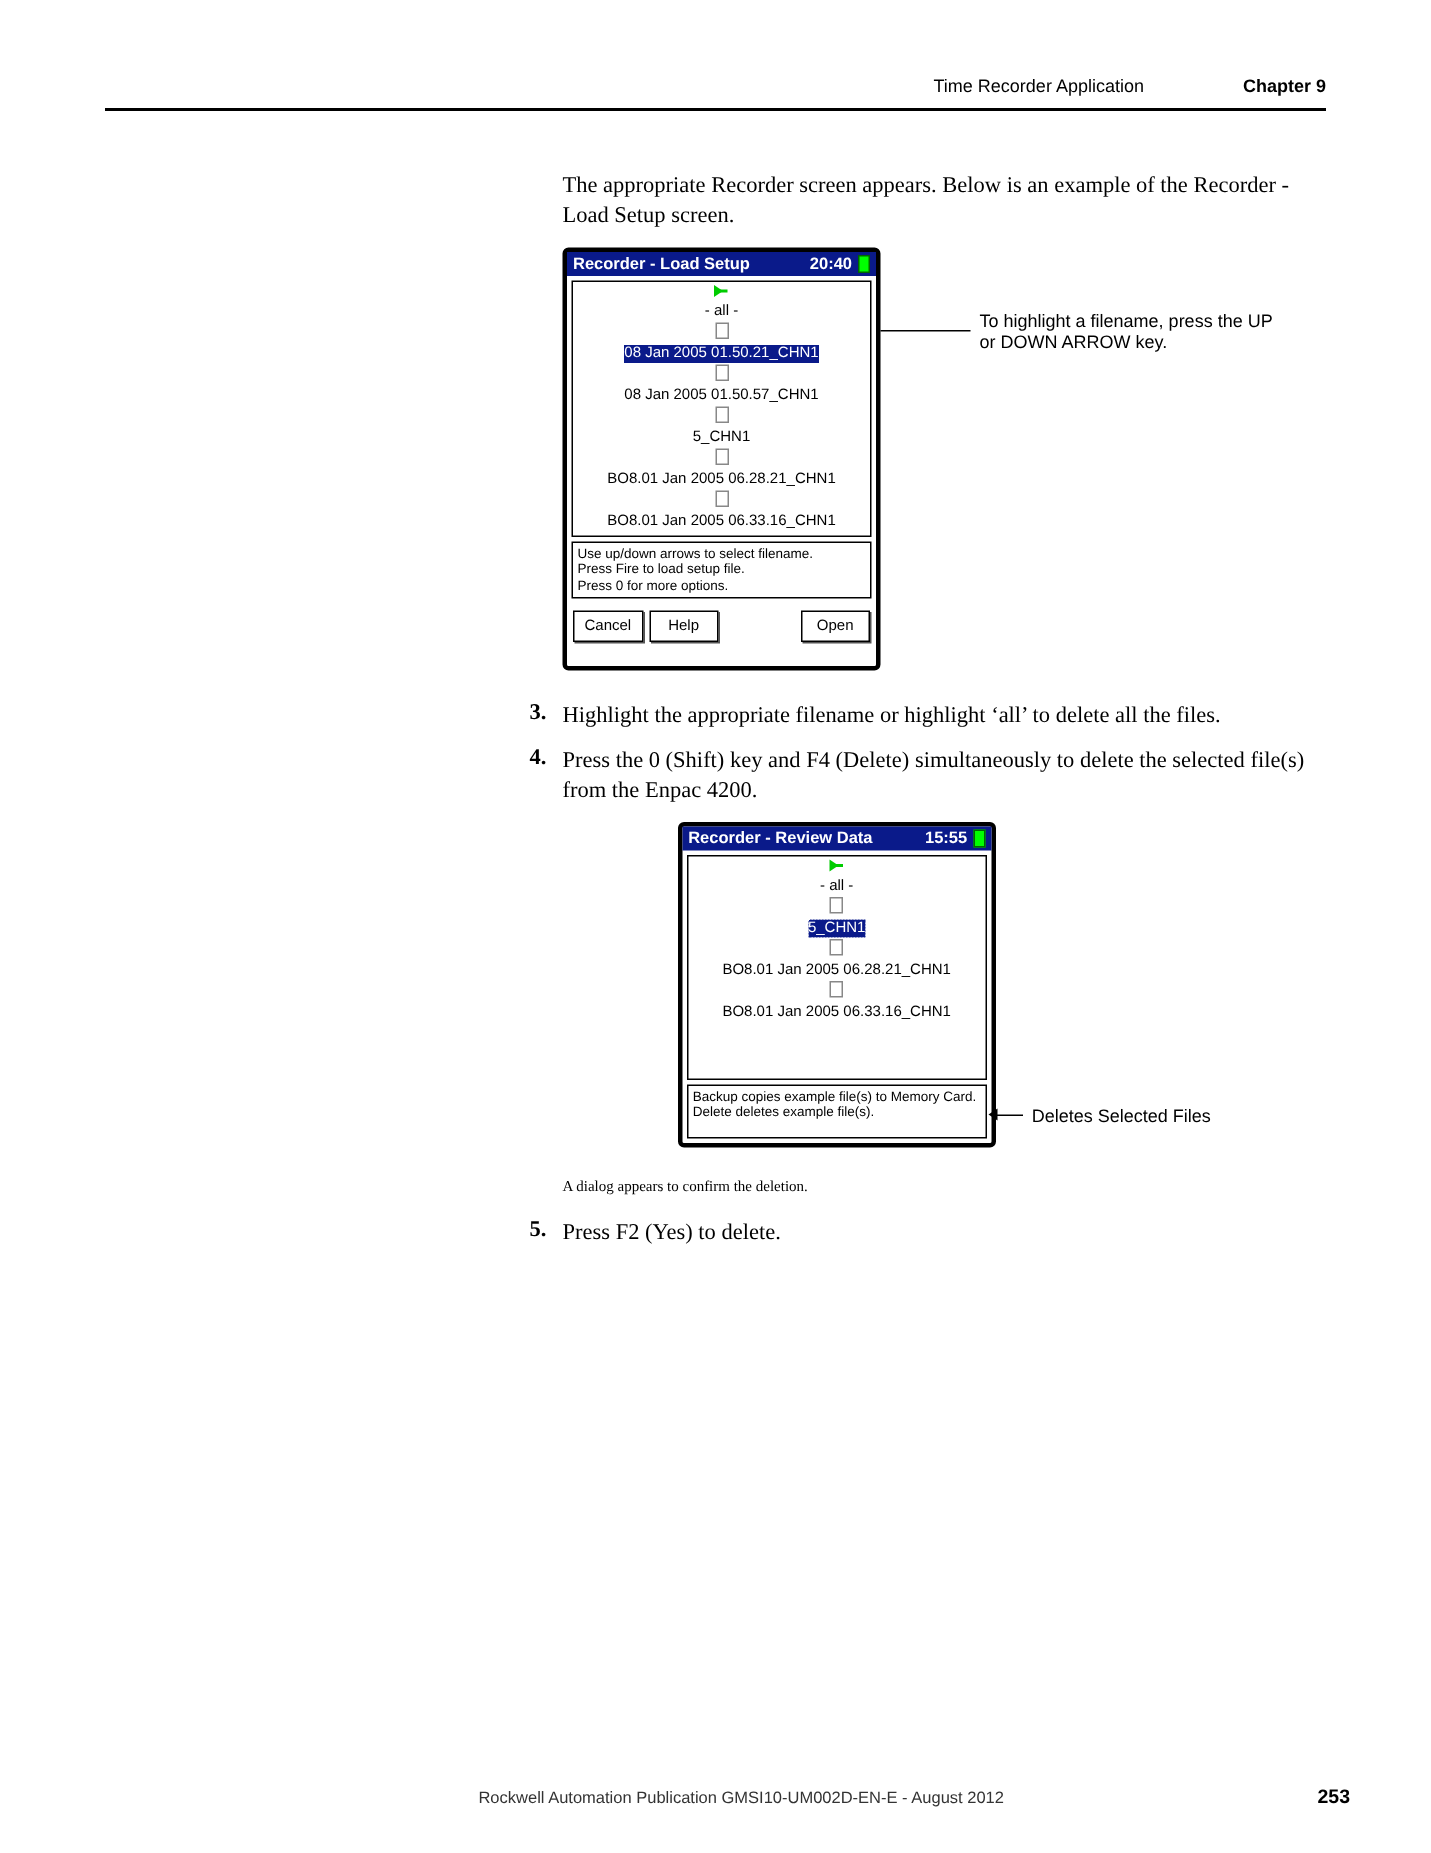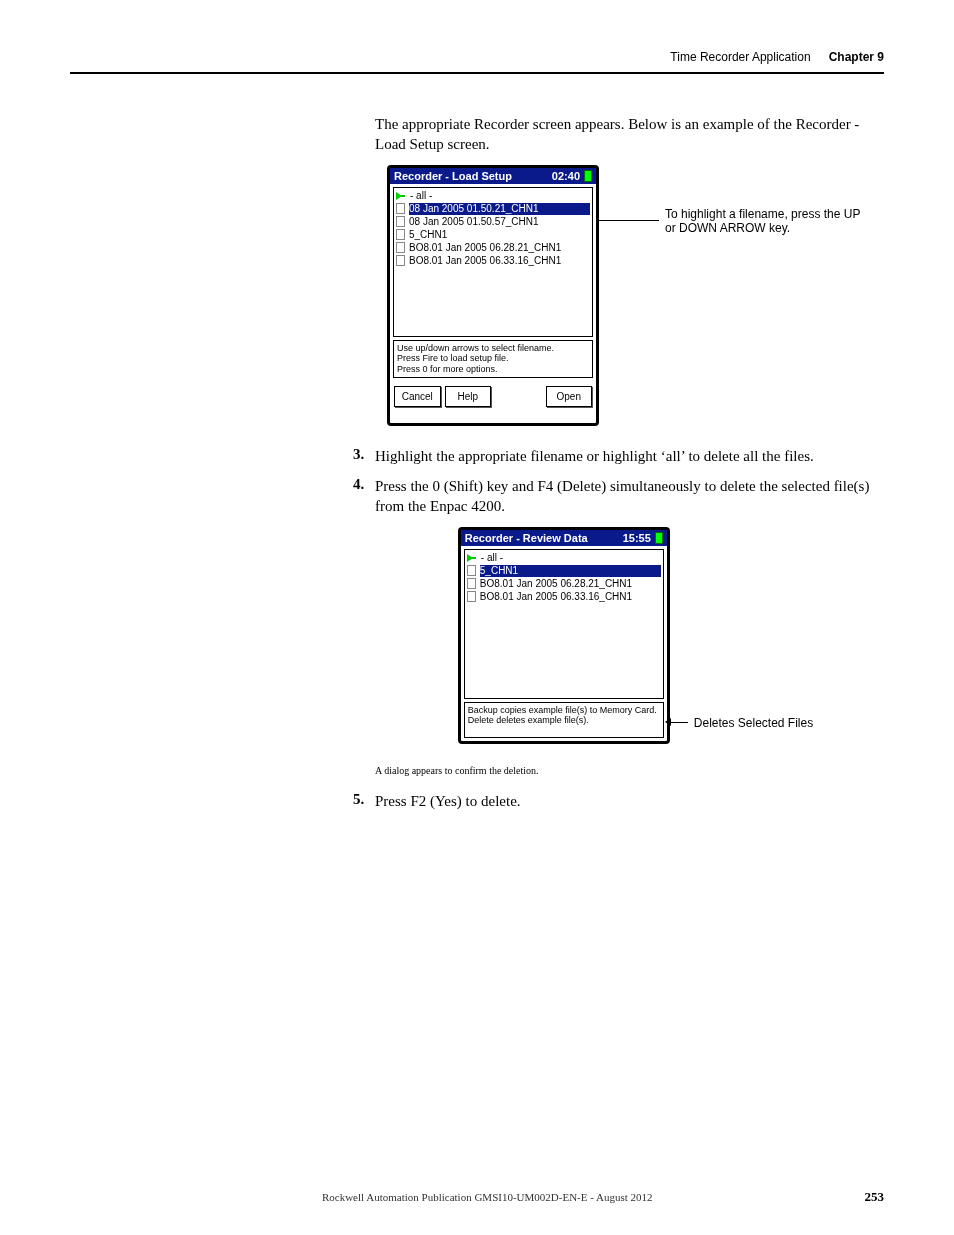--- a/index.html
+++ b/index.html
@@ -18,20 +18,21 @@
   }
   .header {
     display: flex;
     justify-content: flex-end;
     align-items: baseline;
     font-family: Arial, Helvetica, sans-serif;
     font-size: 12px;
     padding-bottom: 8px;
     border-bottom: 2px solid #000;
     margin-bottom: 40px;
+    gap: 48px;
   }
   .header .app-title {
     font-weight: normal;
     margin-right: 18px;
   }
   .header .chapter {
     font-weight: bold;
   }
   .body-col {
     margin-left: 305px;
@@ -47,21 +48,20 @@
     margin: 6px 0 20px 0;
   }
   .device {
     width: 212px;
     border: 3px solid #000;
     border-radius: 4px;
     background: #fff;
     font-family: "MS Sans Serif", Tahoma, Arial, sans-serif;
     font-size: 10px;
     box-sizing: border-box;
-    margin-left: 12px;
   }
   .titlebar {
     background: #0a1a8a;
     color: #fff;
     font-weight: bold;
     font-size: 11px;
     padding: 2px 4px;
     display: flex;
     justify-content: space-between;
     align-items: center;
@@ -83,20 +83,21 @@
     padding: 2px;
     min-height: 150px;
     box-sizing: border-box;
   }
   .file-line {
     display: flex;
     align-items: center;
     gap: 4px;
     padding: 0 0 1px 0;
     line-height: 12px;
+    flex-direction: column;
   }
   .arrow-icon {
     width: 10px;
     height: 8px;
     position: relative;
   }
   .arrow-icon::before {
     content: "";
     position: absolute;
     left: 0; top: 0;
@@ -183,25 +184,25 @@
   }
   .sub-para {
     font-size: 10px;
     line-height: 1.35;
     margin: 18px 0 10px 0;
   }
   .footer {
     position: absolute;
     bottom: 30px;
     left: 70px;
-    right: 70px;
+    right: 54px;
     display: flex;
     justify-content: space-between;
     align-items: baseline;
-    font-family: Liberation Serif, serif;
+    font-family: Liberation Sans, sans-serif;
     font-size: 11px;
   }
   .footer .pub {
     flex: 1;
     text-align: center;
     color: #333;
   }
   .footer .pg {
     font-weight: bold;
     font-size: 13px;
@@ -219,21 +220,21 @@
 
   <div class="body-col">
 
     <p class="para">The appropriate Recorder screen appears. Below is an example of the Recorder - Load Setup screen.</p>
 
     <div class="figure-row">
       <div class="device">
         <div class="titlebar">
           <span>Recorder - Load Setup</span>
           <span class="tb-right">
-            <span>02:40</span>
+            <span>20:40</span>
             <span class="tb-batt"></span>
           </span>
         </div>
         <div class="file-area">
           <div class="file-line">
             <span class="arrow-icon"></span>
             <span class="label">- all -</span>
           </div>
           <div class="file-line selected">
             <span class="doc-icon"></span>

